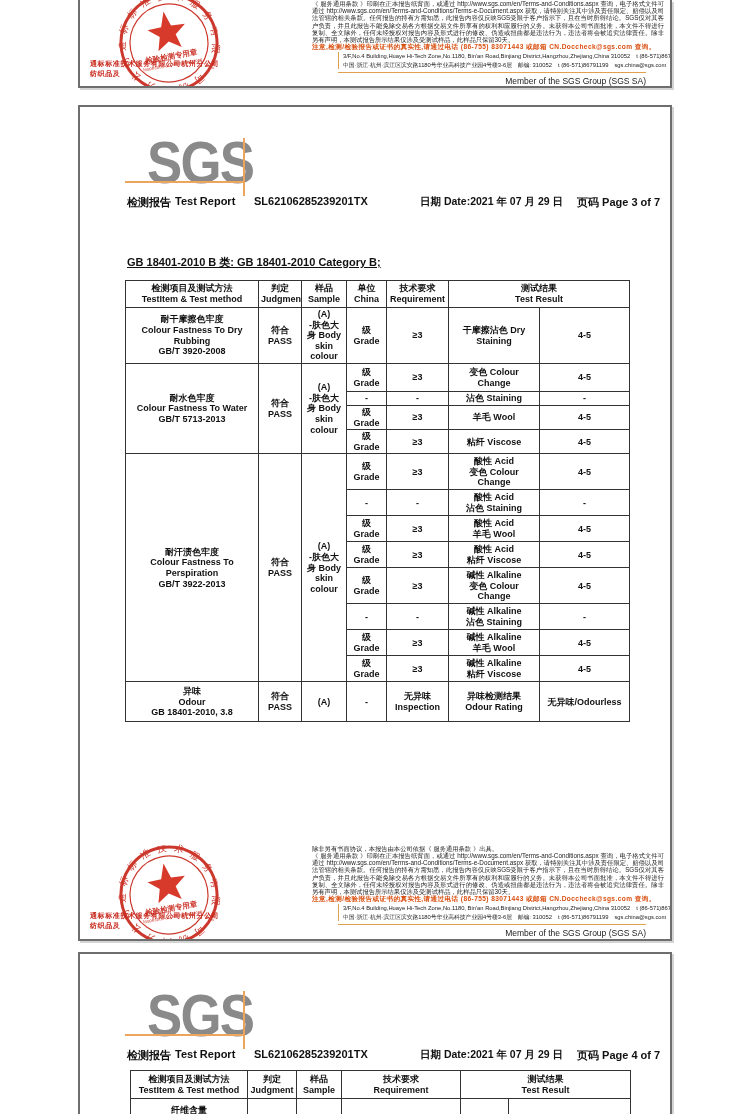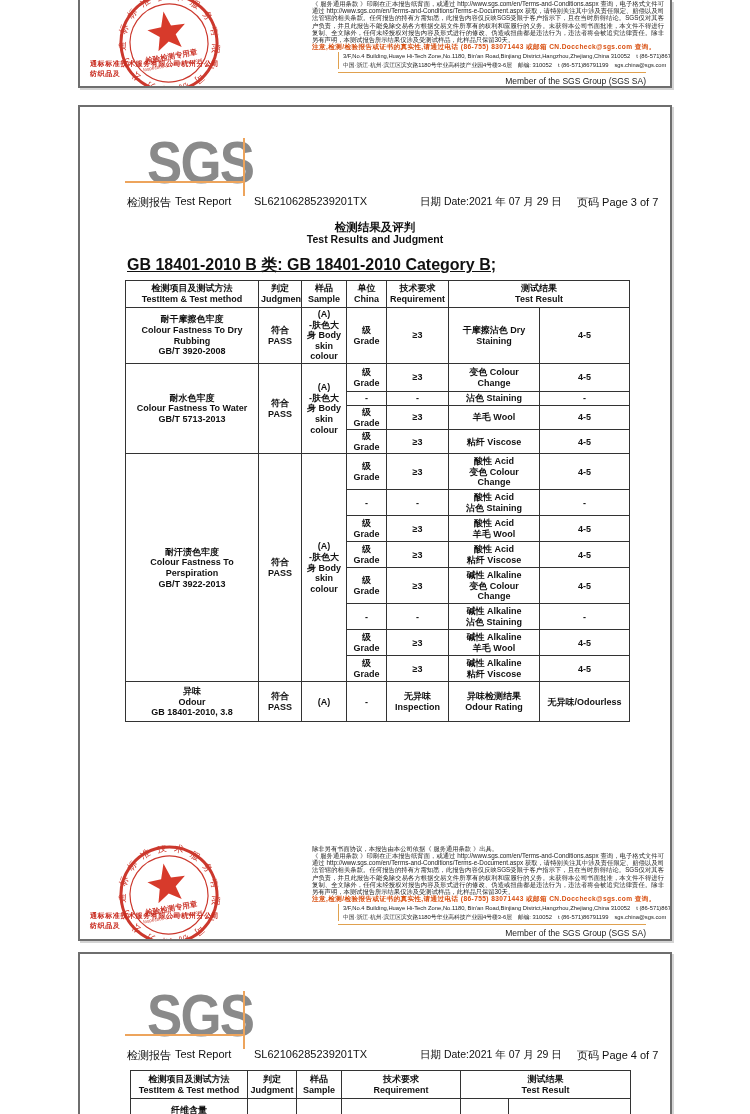--- a/index.html
+++ b/index.html
@@ -12,32 +12,32 @@
   .page-next{top:952px;height:162px;border-bottom:none;}
 
   
   .logo{position:absolute;width:180px;height:95px;}
   .logo-text{position:absolute;left:30px;top:0;font-size:60px;line-height:52px;font-weight:700;
              color:#8a8a8a;letter-spacing:-2px;transform:scaleX(.88);transform-origin:left top;}
   .logo-hline{position:absolute;left:8px;top:44px;width:120px;height:2px;background:#eda45c;}
   .logo-vline{position:absolute;left:126px;top:1px;width:2px;height:58px;background:#eda45c;}
 
   
-  .rep-head{position:absolute;left:0;top:0;width:100%;height:14px;font-weight:400;font-size:11px;}
+  .rep-head{position:absolute;left:0;top:0;width:100%;height:14px;font-weight:700;font-size:11px;}
   .rep-head span{position:absolute;white-space:nowrap;}
   .rh-cn{left:47px;}
   .rh-en{left:95px;}
   .rh-no{left:174px;}
   .rh-date{left:340px;font-size:10.5px;}
   .rh-page{left:497px;}
 
   
   .title-cn{position:absolute;left:0;top:113px;width:100%;text-align:center;font-size:11.5px;font-weight:700;}
   .title-en{position:absolute;left:0;top:126px;width:100%;text-align:center;font-size:10.5px;font-weight:700;}
-  .category{position:absolute;left:47px;top:148px;font-size:16px;font-weight:700;text-decoration:underline;white-space:nowrap;}
+  .category{position:absolute;left:47px;top:148px;font-size:11px;font-weight:700;text-decoration:underline;white-space:nowrap;}
 
   
   table.results{border-collapse:collapse;table-layout:fixed;position:absolute;background:#fff;
                 font-size:9px;line-height:1.18;font-weight:700;color:#111;}
   .t3{left:45px;top:173px;width:504px;}
   .t4{left:50px;top:116px;width:500px;}
   table.results td,table.results th{border:1px solid #333;padding:1px 2px;text-align:center;
       vertical-align:middle;white-space:pre-line;overflow:hidden;}
   table.results{border:1.5px solid #222;}
   td.item{ text-align:left;vertical-align:middle;padding-left:3px;}
@@ -119,22 +119,20 @@
       <div class="logo-hline"></div>
       <div class="logo-vline"></div>
     </div>
     <div class="rep-head" style="top:88px;">
       <span class="rh-cn">检测报告</span>
       <span class="rh-en">Test Report</span>
       <span class="rh-no">SL62106285239201TX</span>
       <span class="rh-date">日期 Date:2021 年 07 月 29 日</span>
       <span class="rh-page">页码 Page 3 of 7</span>
     </div>
-    <div class="title-cn">检测结果及评判</div>
-    <div class="title-en">Test Results and Judgment</div>
     <div class="category">GB 18401-2010 B 类: GB 18401-2010 Category B;</div>
 
     <table class="results t3">
       <colgroup>
           <col style="width:133px">
           <col style="width:43px">
           <col style="width:45px">
           <col style="width:40px">
           <col style="width:62px">
           <col style="width:91px">

